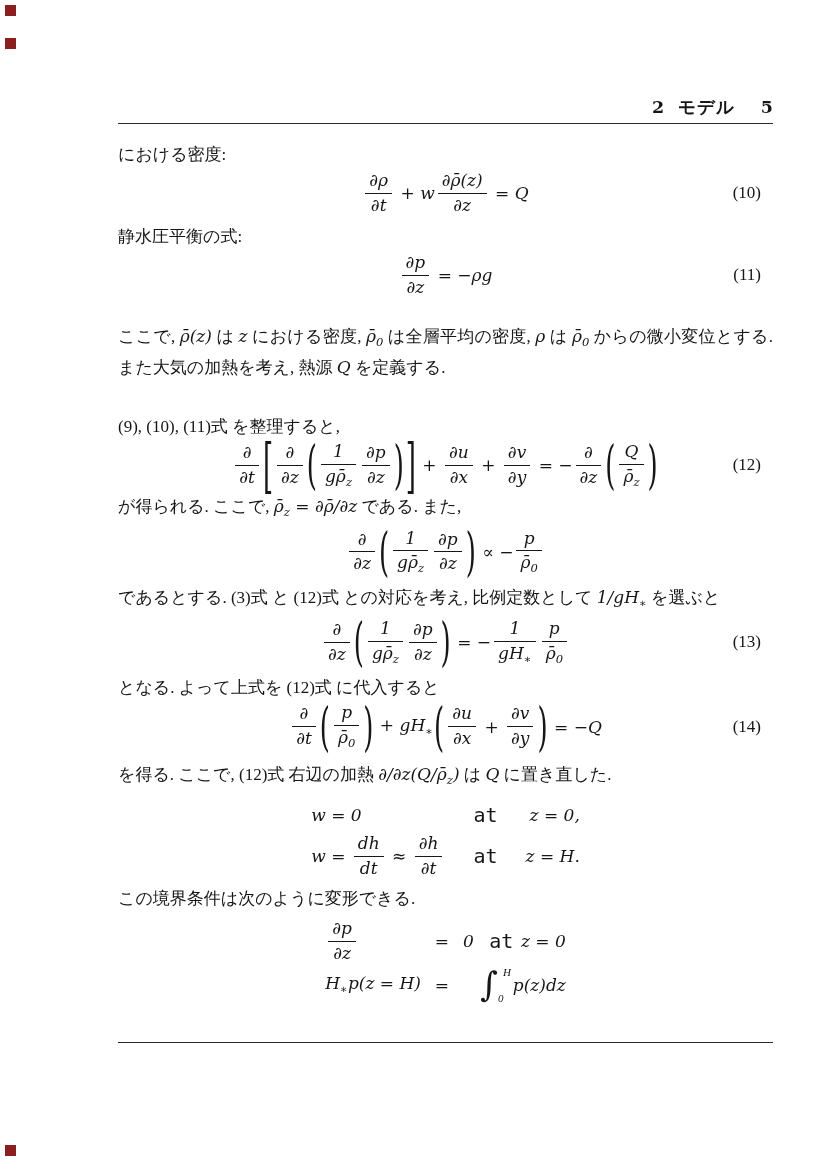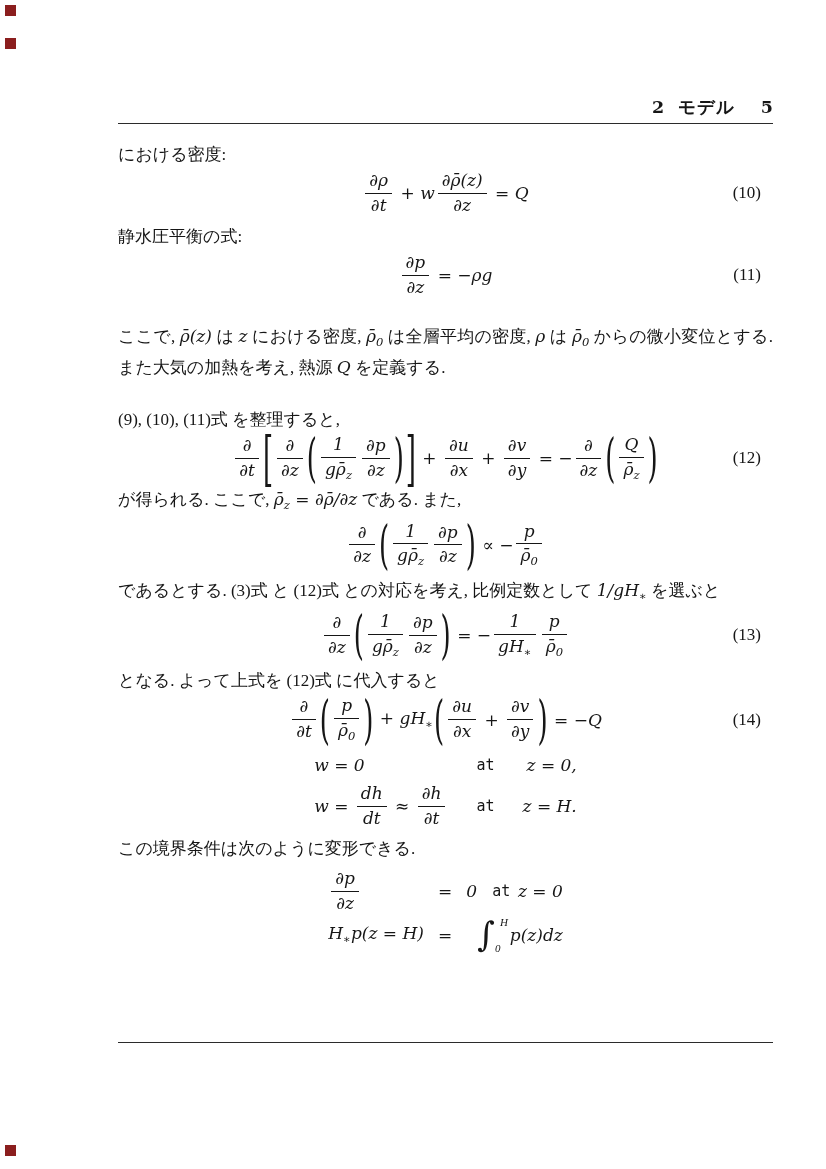--- a/index.html
+++ b/index.html
@@ -15,29 +15,29 @@
   .pagehead{padding-top:95px;}
   .headline{display:flex;justify-content:flex-end;align-items:baseline;font-weight:bold;font-size:17.5px;}
   .sec-num{margin-right:14px;font-family:"DejaVu Serif",serif;}
   .sec-title{font-family:Liberation Mono, monospace;letter-spacing:1px;}
   .pageno{margin-left:26px;font-family:"DejaVu Serif",serif;}
   .hrule{height:1px;background:#2b2b2b;margin-top:4px;}
   .frule{position:absolute;left:118px;right:53px;top:1042px;height:1px;background:#2b2b2b;}
 
   
   .para{margin:0;line-height:25px;text-align:justify;}
-  .p1{margin-top:18px}.p2{margin-top:8px}.p3{margin-top:26px}.p4{margin-top:27px}
+  .p1{margin-top:18px}.p2{margin-top:8px}.p3{margin-top:26px}.p4{margin-top:34px}
   .p5{margin-top:6px}.p6{margin-top:10px}.p7{margin-top:10px}.p8{margin-top:12px}
   .p9{margin-top:24px}.p10{margin-top:8px}
   .jp{font-style:normal;}
 
   
   .tok{white-space:pre;}
   .mi{font-style:italic;font-family:"DejaVu Serif",serif;}
-  .tt{font-family:"DejaVu Sans Mono","Liberation Mono",monospace;font-size:15px;}
+  .tt{font-family:"DejaVu Sans Mono","Liberation Mono",monospace;font-size:20px;}
   .msub{font-size:68%;font-style:italic;vertical-align:-0.35em;}
   .frac{display:inline-flex;flex-direction:column;align-items:stretch;text-align:center;margin:0 3px;}
   .frac .num{display:block;padding:0 4px 2px;border-bottom:1px solid #161616;line-height:1.1;}
   .frac .den{display:block;padding:2px 4px 0;line-height:1.1;}
   .paren{display:inline-block;font-family:"DejaVu Serif",serif;font-size:26px;line-height:1;
          transform:scaleY(var(--ps,1.6));transform-origin:center;padding:0 1px;}
   .hsp{display:inline-block;height:1px;}
   .intwrap{display:inline-flex;align-items:center;margin-right:3px;}
   .bigint{font-size:34px;line-height:0.9;font-family:"DejaVu Serif",serif;}
   .lims{display:inline-flex;flex-direction:column;justify-content:space-between;height:38px;
@@ -236,20 +236,21 @@
           <span class="frac">
             <span class="num"><span class="mi tok">∂v</span></span>
             <span class="den"><span class="mi tok">∂y</span></span>
           </span>
           <span class="paren" style="--ps: 2;">)</span>
           <span class="mi tok"> = −Q</span>
         </span>
         <span class="eqtag">(14)</span>
       </div>
 
+    <p class="para p8"><span class="jp">を得る. ここで, (12)式 右辺の加熱 </span><span class="mi tok">∂/∂z(Q/ρ̄<span class="msub">z</span>)</span><span class="jp"> は </span><span class="mi tok">Q</span><span class="jp"> に置き直した.</span></p>
     <div class="agrid bc">
         <span class="gc r">
           <span class="mi tok">w = 0</span>
         </span>
         <span class="gc c">
           <span class="tt tok">at</span>
         </span>
         <span class="gc l">
           <span class="mi tok">z = 0,</span>
         </span>

